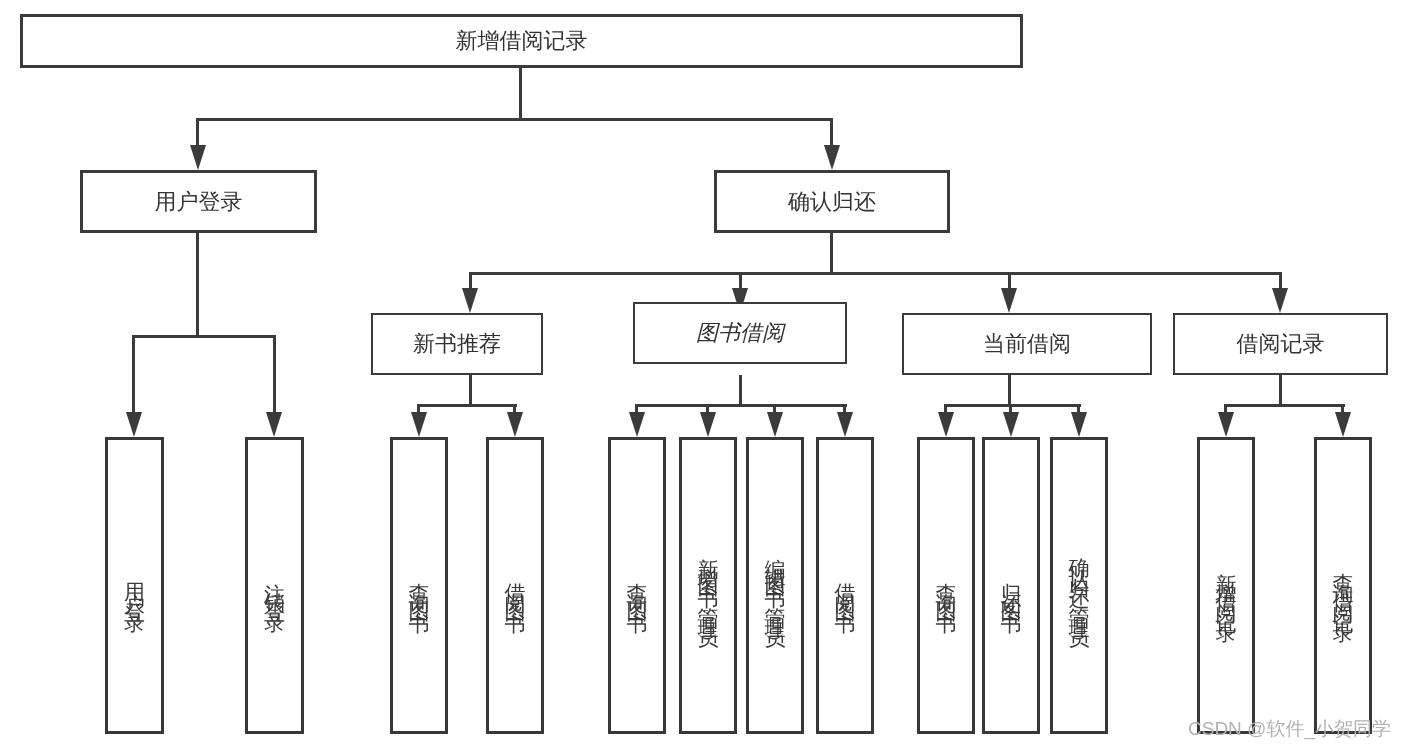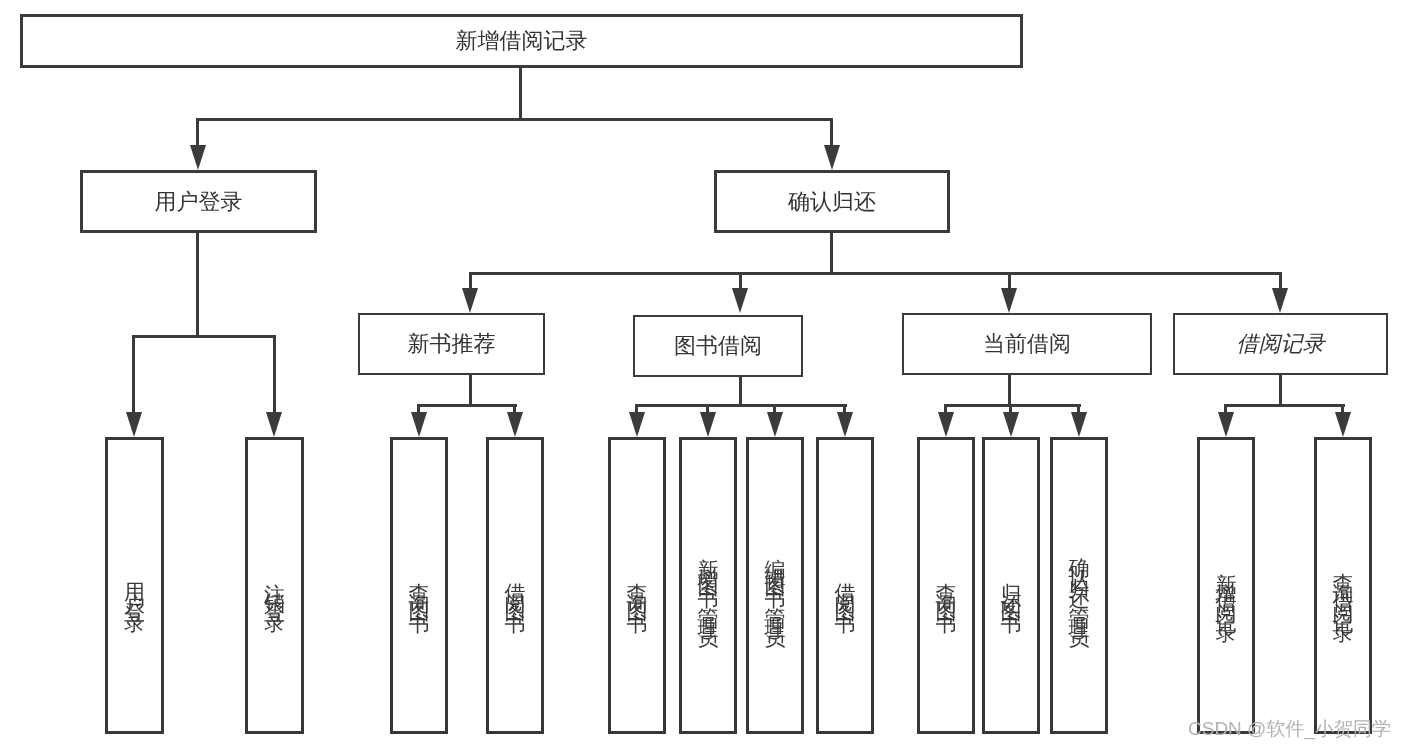--- a/index.html
+++ b/index.html
@@ -98,30 +98,30 @@
   <div class="hline" style="left:469px; top:272px; width:813px;"></div>
   <div class="vline" style="left:469px; top:272px; height:16px;"></div>
   <div class="arrow" style="left:462px; top:288px;"></div>
   <div class="vline" style="left:739px; top:272px; height:16px;"></div>
   <div class="arrow" style="left:732px; top:288px;"></div>
   <div class="vline" style="left:1008px; top:272px; height:16px;"></div>
   <div class="arrow" style="left:1001px; top:288px;"></div>
   <div class="vline" style="left:1279px; top:272px; height:16px;"></div>
   <div class="arrow" style="left:1272px; top:288px;"></div>
 
-  <div class="box l3" style="left:358px; top:313px; width:187px; height:62px;">
+  <div class="box l3" style="left:371px; top:313px; width:172px; height:62px;">
     <span>新书推荐</span>
   </div>
-  <div class="box l3" style="left:633px; top:315px; width:170px; height:62px;">
+  <div class="box l3" style="left:633px; top:302px; width:214px; height:62px;font-style:italic;">
     <span>图书借阅</span>
   </div>
   <div class="box l3" style="left:902px; top:313px; width:250px; height:62px;font-family:Liberation Mono, monospace;">
     <span>当前借阅</span>
   </div>
-  <div class="box l3" style="left:1173px; top:313px; width:215px; height:62px;font-style:italic;">
+  <div class="box l3" style="left:1173px; top:313px; width:215px; height:62px;">
     <span>借阅记录</span>
   </div>
 
   <div class="vline" style="left:469px; top:375px; height:29px;"></div>
   <div class="hline" style="left:417px; top:404px; width:100px;"></div>
   <div class="vline" style="left:417px; top:404px; height:10px;"></div>
   <div class="arrow" style="left:411px; top:412px;"></div>
   <div class="vline" style="left:513px; top:404px; height:10px;"></div>
   <div class="arrow" style="left:507px; top:412px;"></div>
 

